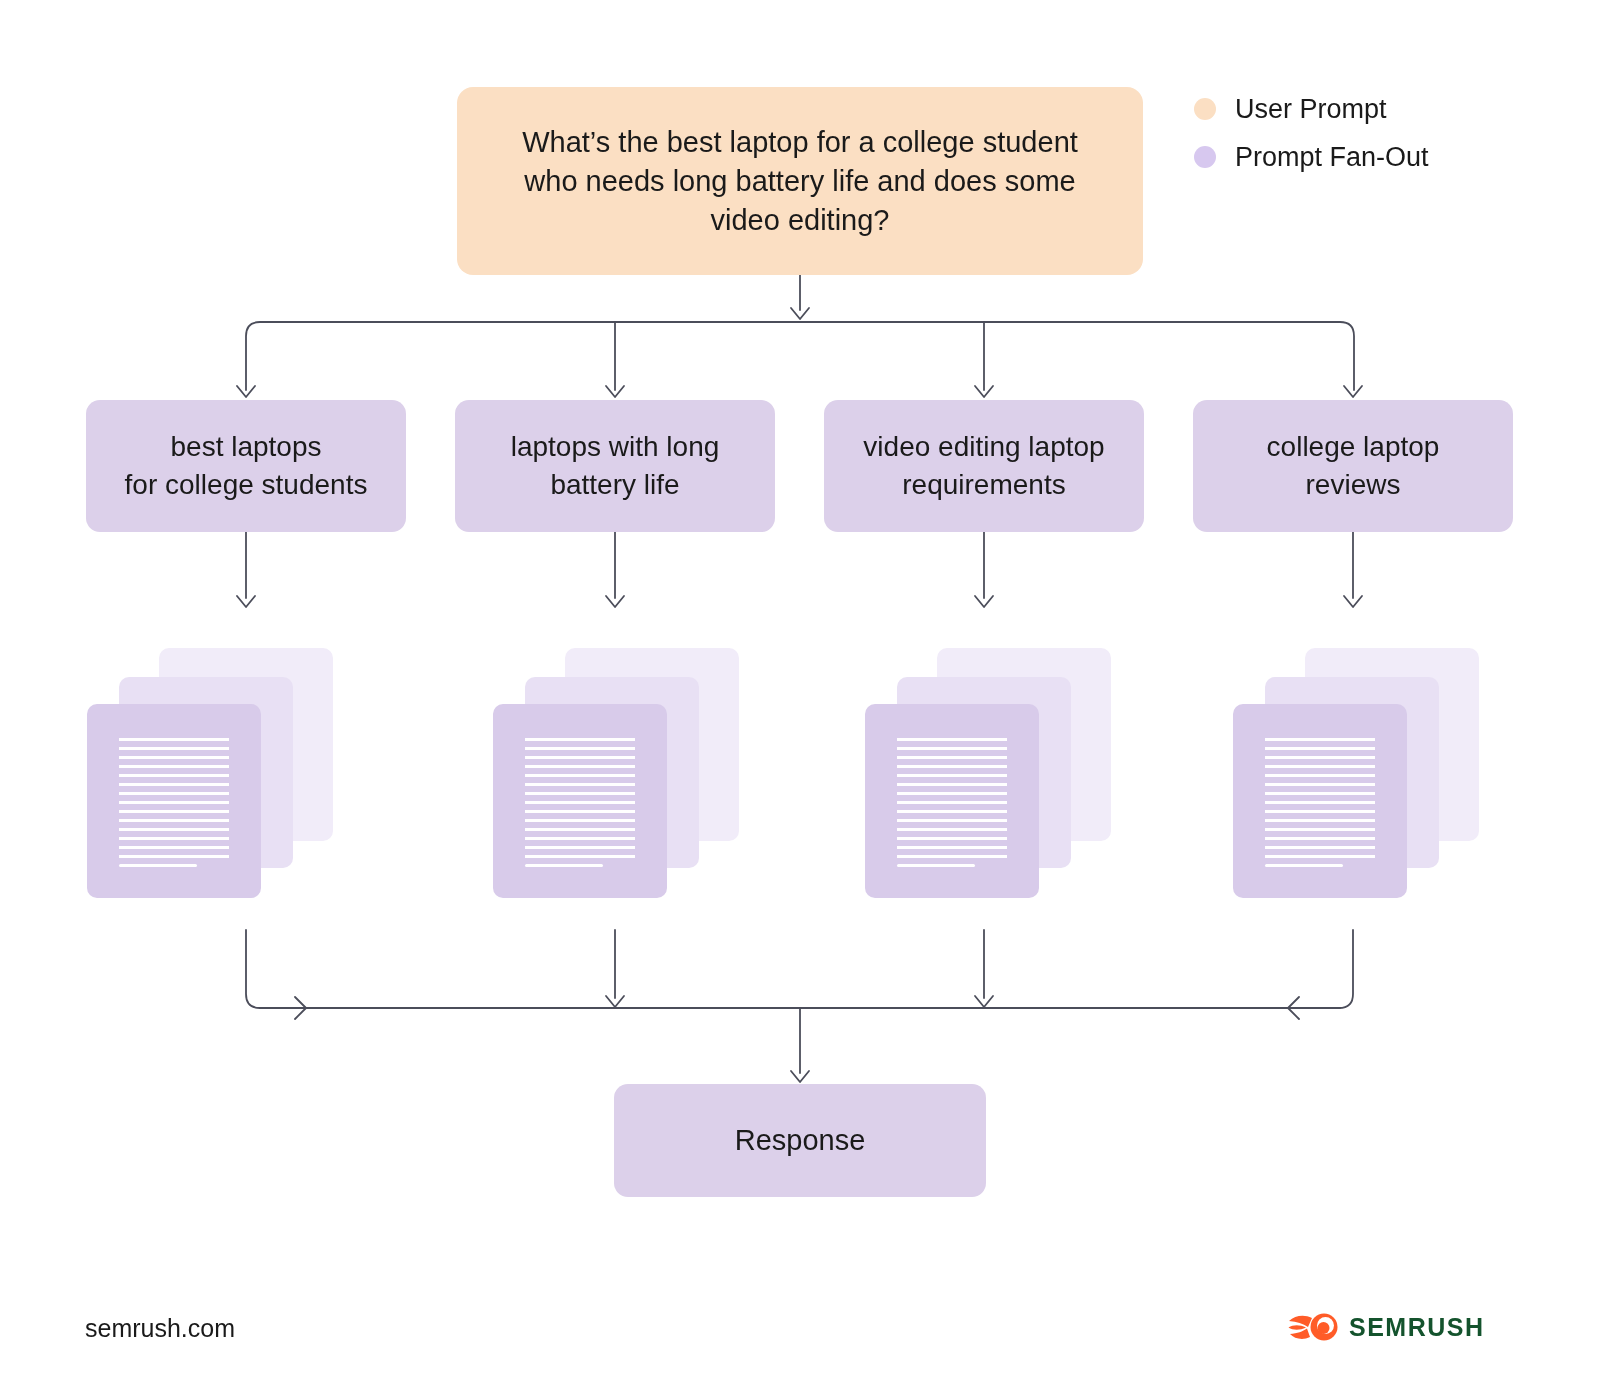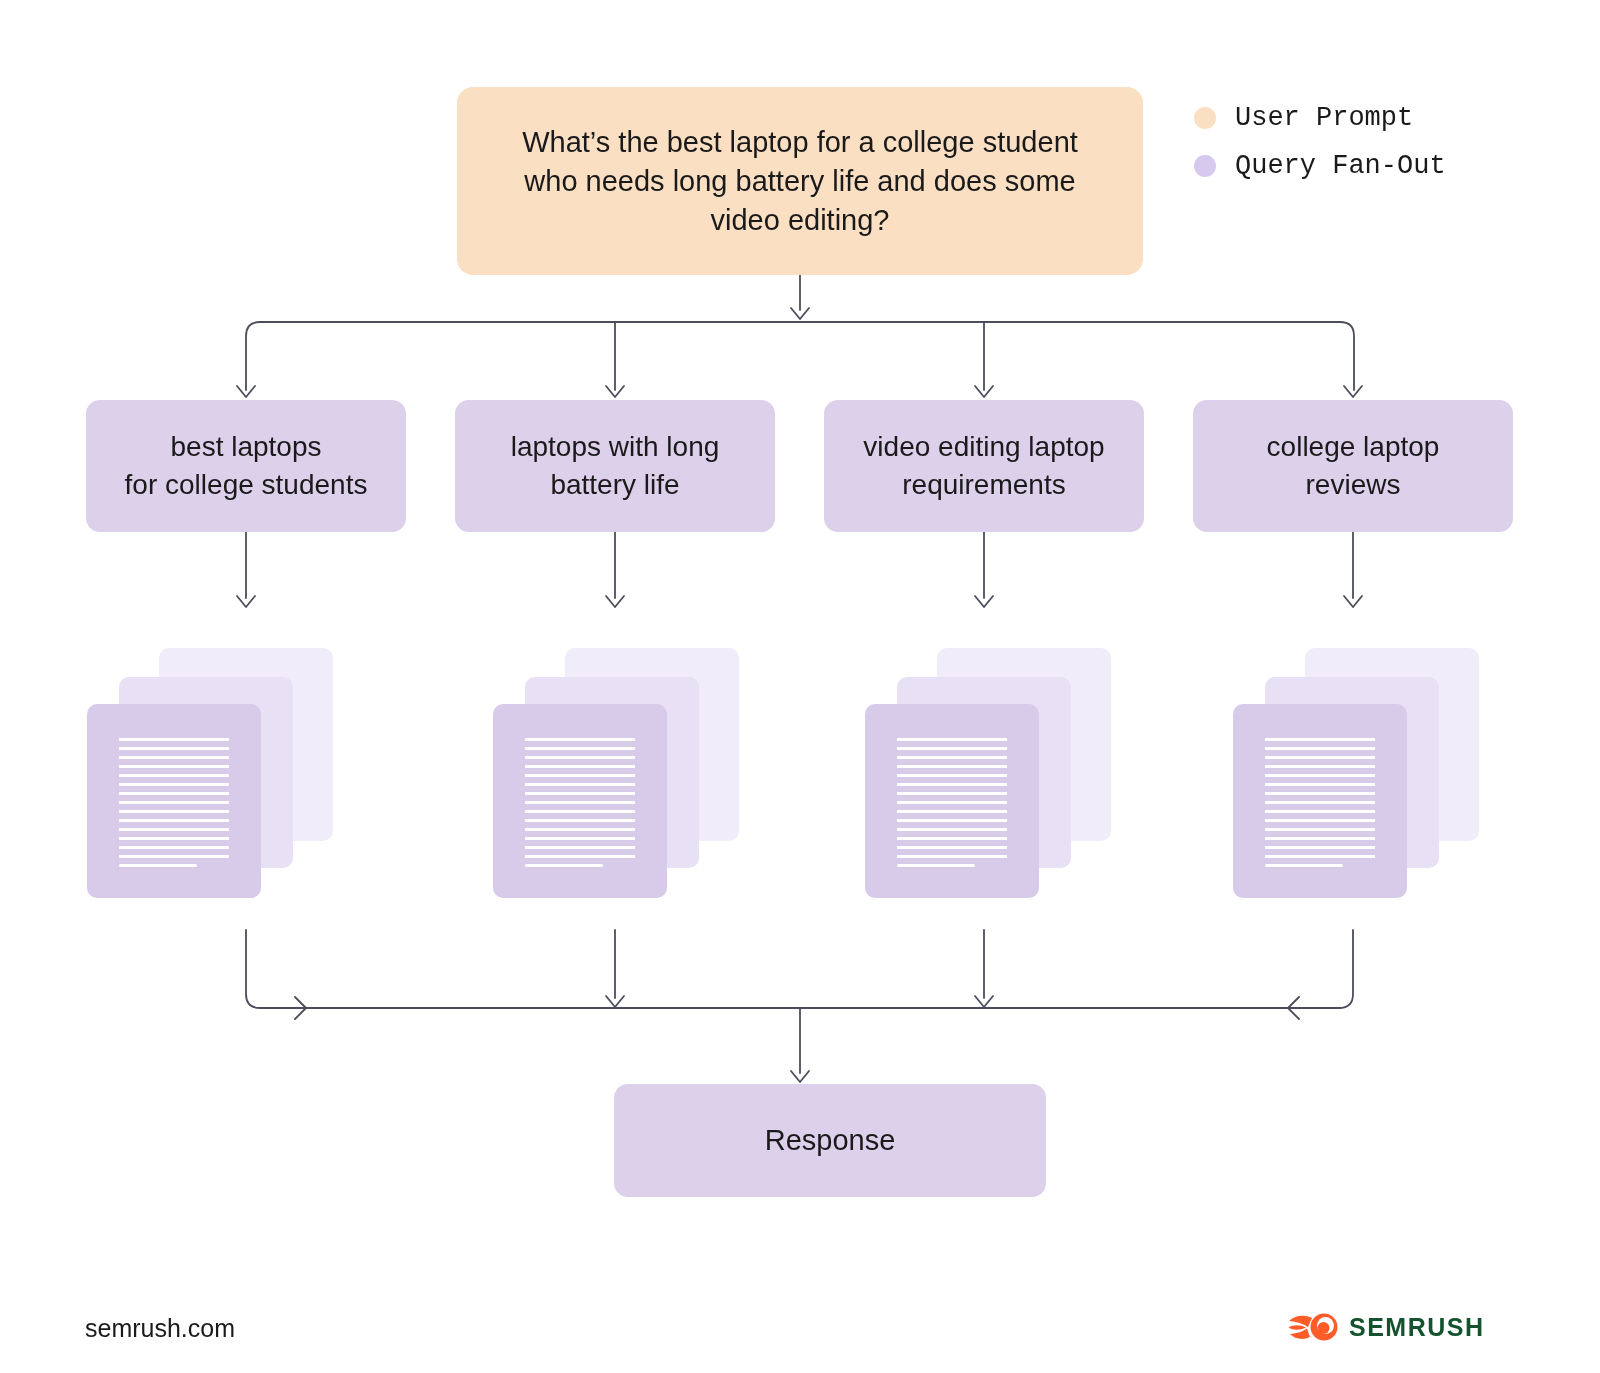--- a/index.html
+++ b/index.html
@@ -13,24 +13,24 @@
   .box{position:absolute;display:flex;align-items:center;justify-content:center;text-align:center;box-sizing:border-box;}
   .pre{white-space:pre-line;}
 
   .prompt-box{left:457px;top:87px;width:686px;height:188px;background:var(--user-prompt,#fbdfc3);border-radius:16px;padding:0 30px;}
   .prompt-box .txt{font-size:29px;line-height:39px;}
 
   .qbox{top:400px;width:320px;height:132px;background:var(--query-fanout,#dcd0ea);border-radius:14px;padding:0 10px;}
   .qbox .txt{font-size:28px;line-height:38px;}
   .qbox.c1{left:86px;} .qbox.c2{left:455px;} .qbox.c3{left:824px;} .qbox.c4{left:1193px;}
 
-  .response-box{left:614px;top:1084px;width:432px;height:113px;background:var(--query-fanout,#dcd0ea);border-radius:14px;}
+  .response-box{left:614px;top:1084px;width:372px;height:113px;background:var(--query-fanout,#dcd0ea);border-radius:14px;}
   .response-box .txt{font-size:29px;}
 
-  .legend{position:absolute;left:1194px;top:105px;font-family:Liberation Mono, monospace;}
+  .legend{position:absolute;left:1194px;top:96px;}
   .legend-row{display:flex;align-items:center;height:26px;margin-bottom:22px;}
   .dot{width:22px;height:22px;border-radius:50%;margin-right:19px;flex:none;}
   .dot.peach{background:var(--user-prompt,#fbdfc3);}
   .dot.purple{background:var(--legend-purple,#d7c8ef);}
   .legend-row .lbl{font-size:27px;line-height:27px;}
 
   .stack{position:absolute;top:648px;width:245px;height:250px;}
   .stack.s1{left:87px;} .stack.s2{left:493px;} .stack.s3{left:865px;} .stack.s4{left:1233px;}
   .doc{position:absolute;border-radius:10px;}
   .doc.back {left:72px;top:0;   width:174px;height:193px;background:var(--doc-back,#f1ecf9);}
@@ -92,21 +92,21 @@
 video editing?</span>
   </div>
 
   <div class="legend">
     <div class="legend-row">
       <span class="dot peach"></span>
       <span class="lbl">User Prompt</span>
     </div>
     <div class="legend-row">
       <span class="dot purple"></span>
-      <span class="lbl">Query Fan-Out</span>
+      <span class="lbl">Prompt Fan-Out</span>
     </div>
   </div>
 
   <div class="box qbox c2">
     <span class="txt pre">laptops with long
 battery life</span>
   </div>
   <div class="box qbox c1">
     <span class="txt pre">best laptops
 for college students</span>

